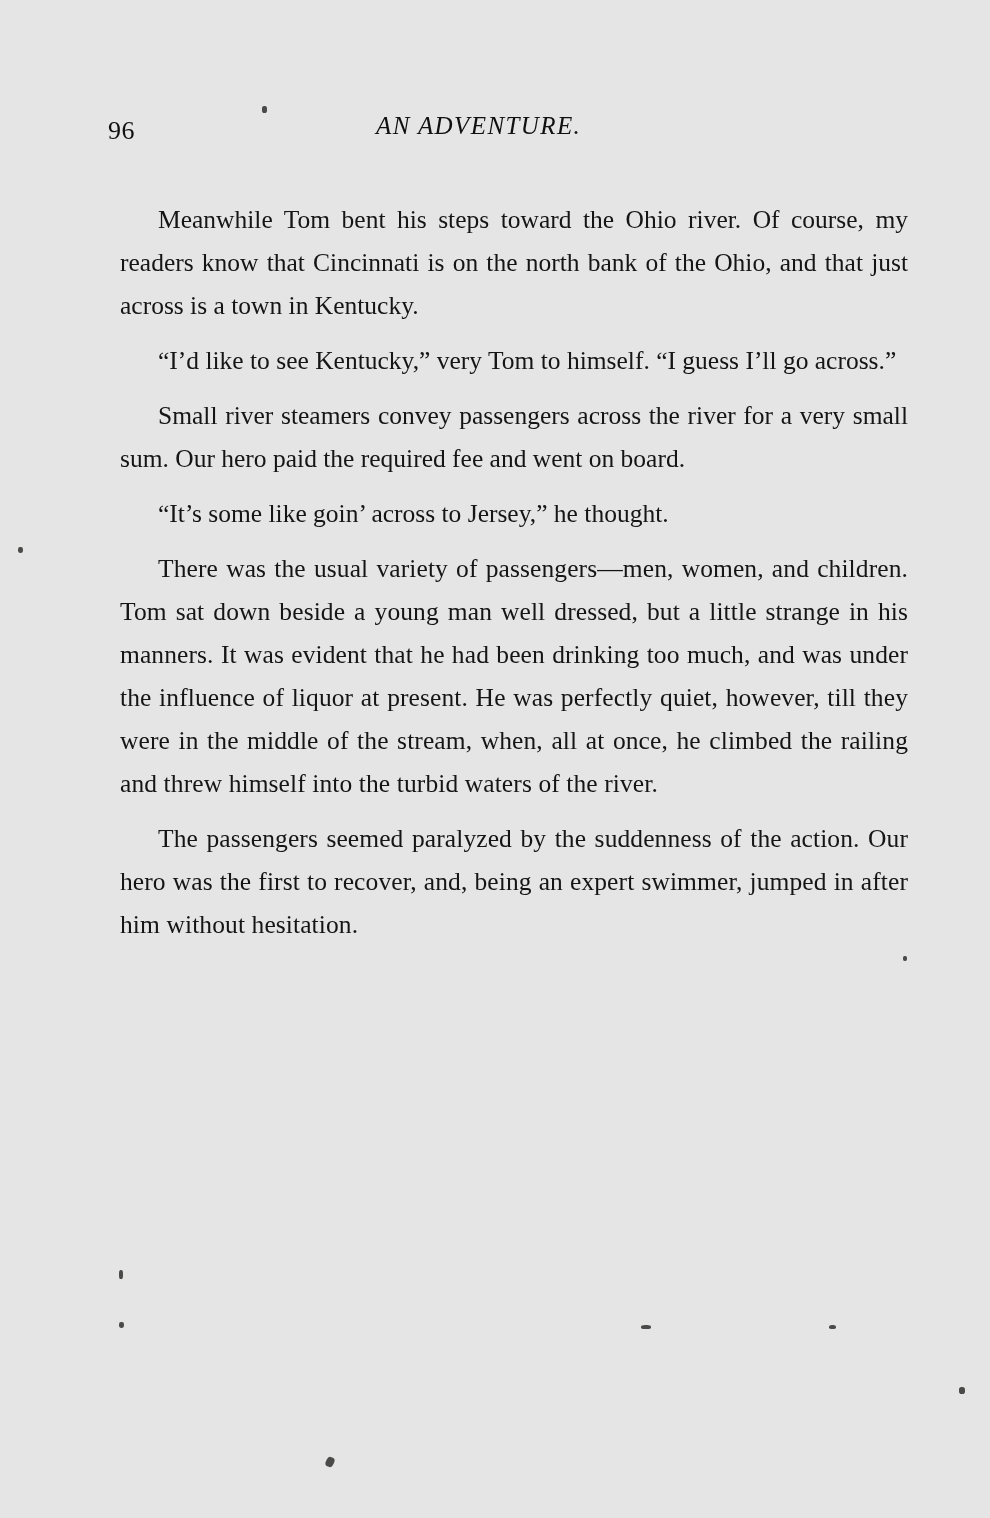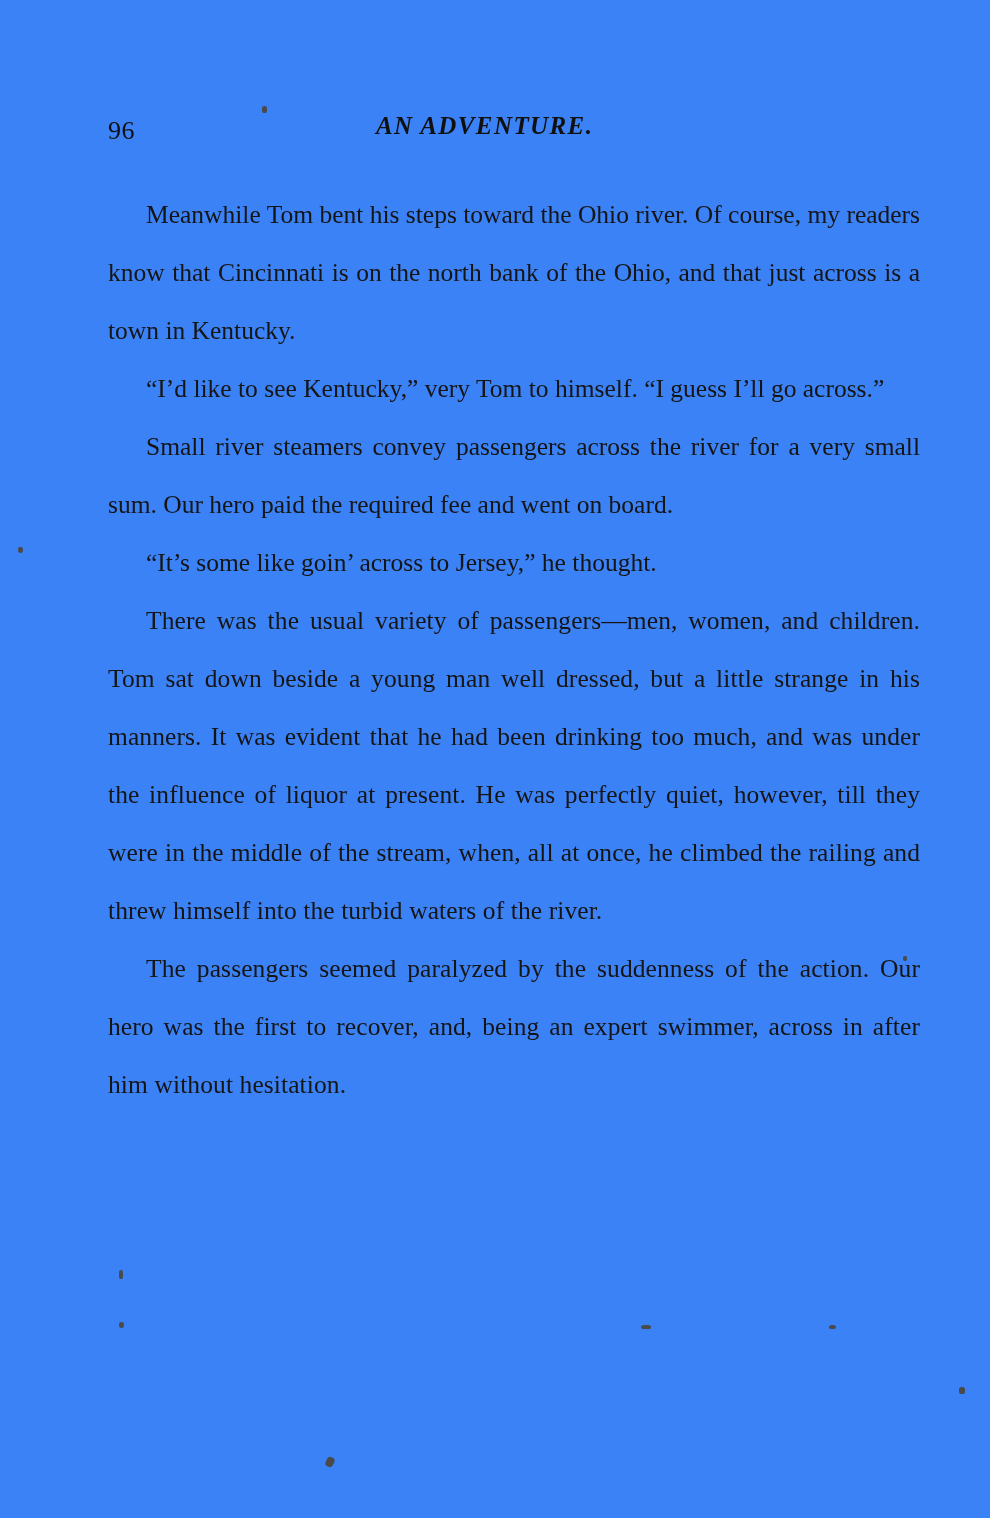--- a/index.html
+++ b/index.html
@@ -14,21 +14,21 @@
     font-family: "Liberation Serif", serif;
     color: #141414;
     overflow: hidden;
   }
 
   .page {
     position: absolute;
     top: 0; left: 0;
     width: 990px;
     height: 1518px;
-    background: #3b82f6;
+    background: #e5e5e5;
   }
 
   
   .header-row {
     position: absolute;
     top: 112px;
     left: 108px;
     width: 810px;
     height: 40px;
   }
@@ -39,37 +39,37 @@
     font-size: 26px;
     letter-spacing: 0.5px;
     color: #101010;
   }
   .running-title {
     position: absolute;
     left: 268px;
     top: 0;
     font-size: 25px;
     font-style: italic;
-    font-weight: bold;
+    font-weight: normal;
     letter-spacing: 1.4px;
     color: #101010;
     white-space: nowrap;
   }
 
   
   .body-block {
     position: absolute;
     top: 186px;
     left: 108px;
     width: 812px;
   }
   p.para {
-    margin: 0;
+    margin: 12px;
     font-size: 25.5px;
-    line-height: 58px;
+    line-height: 43px;
     text-align: justify;
     text-indent: 38px;
     color: #151515;
     -webkit-font-smoothing: antialiased;
   }
   p.para.tight { letter-spacing: 0.1px; font-family: Liberation Serif, serif; }
 
   
   .speck {
     position: absolute;
@@ -86,21 +86,21 @@
     <div class="folio">96</div>
     <div class="running-title">AN ADVENTURE.</div>
   </div>
 
   <div class="body-block">
     <p class="para">Meanwhile Tom bent his steps toward the Ohio river. Of course, my readers know that Cincinnati is on the north bank of the Ohio, and that just across is a town in Kentucky.</p>
     <p class="para">“I’d like to see Kentucky,” very Tom to himself. “I guess I’ll go across.”</p>
     <p class="para">Small river steamers convey passengers across the river for a very small sum. Our hero paid the required fee and went on board.</p>
     <p class="para">“It’s some like goin’ across to Jersey,” he thought.</p>
     <p class="para tight">There was the usual variety of passengers—men, women, and children. Tom sat down beside a young man well dressed, but a little strange in his manners. It was evident that he had been drinking too much, and was under the influence of liquor at present. He was perfectly quiet, however, till they were in the middle of the stream, when, all at once, he climbed the railing and threw himself into the turbid waters of the river.</p>
-    <p class="para tight">The passengers seemed paralyzed by the suddenness of the action. Our hero was the first to recover, and, being an expert swimmer, across in after him without hesitation.</p>
+    <p class="para tight">The passengers seemed paralyzed by the suddenness of the action. Our hero was the first to recover, and, being an expert swimmer, jumped in after him without hesitation.</p>
   </div>
 
   <div class="speck" style="left:262px; top:106px; width:5px; height:7px;"></div>
   <div class="speck" style="left:18px; top:547px; width:5px; height:6px;"></div>
   <div class="speck" style="left:119px; top:1270px; width:4px; height:9px;"></div>
   <div class="speck" style="left:119px; top:1322px; width:5px; height:6px;"></div>
   <div class="speck" style="left:641px; top:1325px; width:10px; height:4px;"></div>
   <div class="speck" style="left:829px; top:1325px; width:7px; height:4px;"></div>
   <div class="speck" style="left:959px; top:1387px; width:6px; height:7px;"></div>
   <div class="speck" style="left:326px; top:1457px; width:8px; height:10px; transform:rotate(25deg);"></div>

